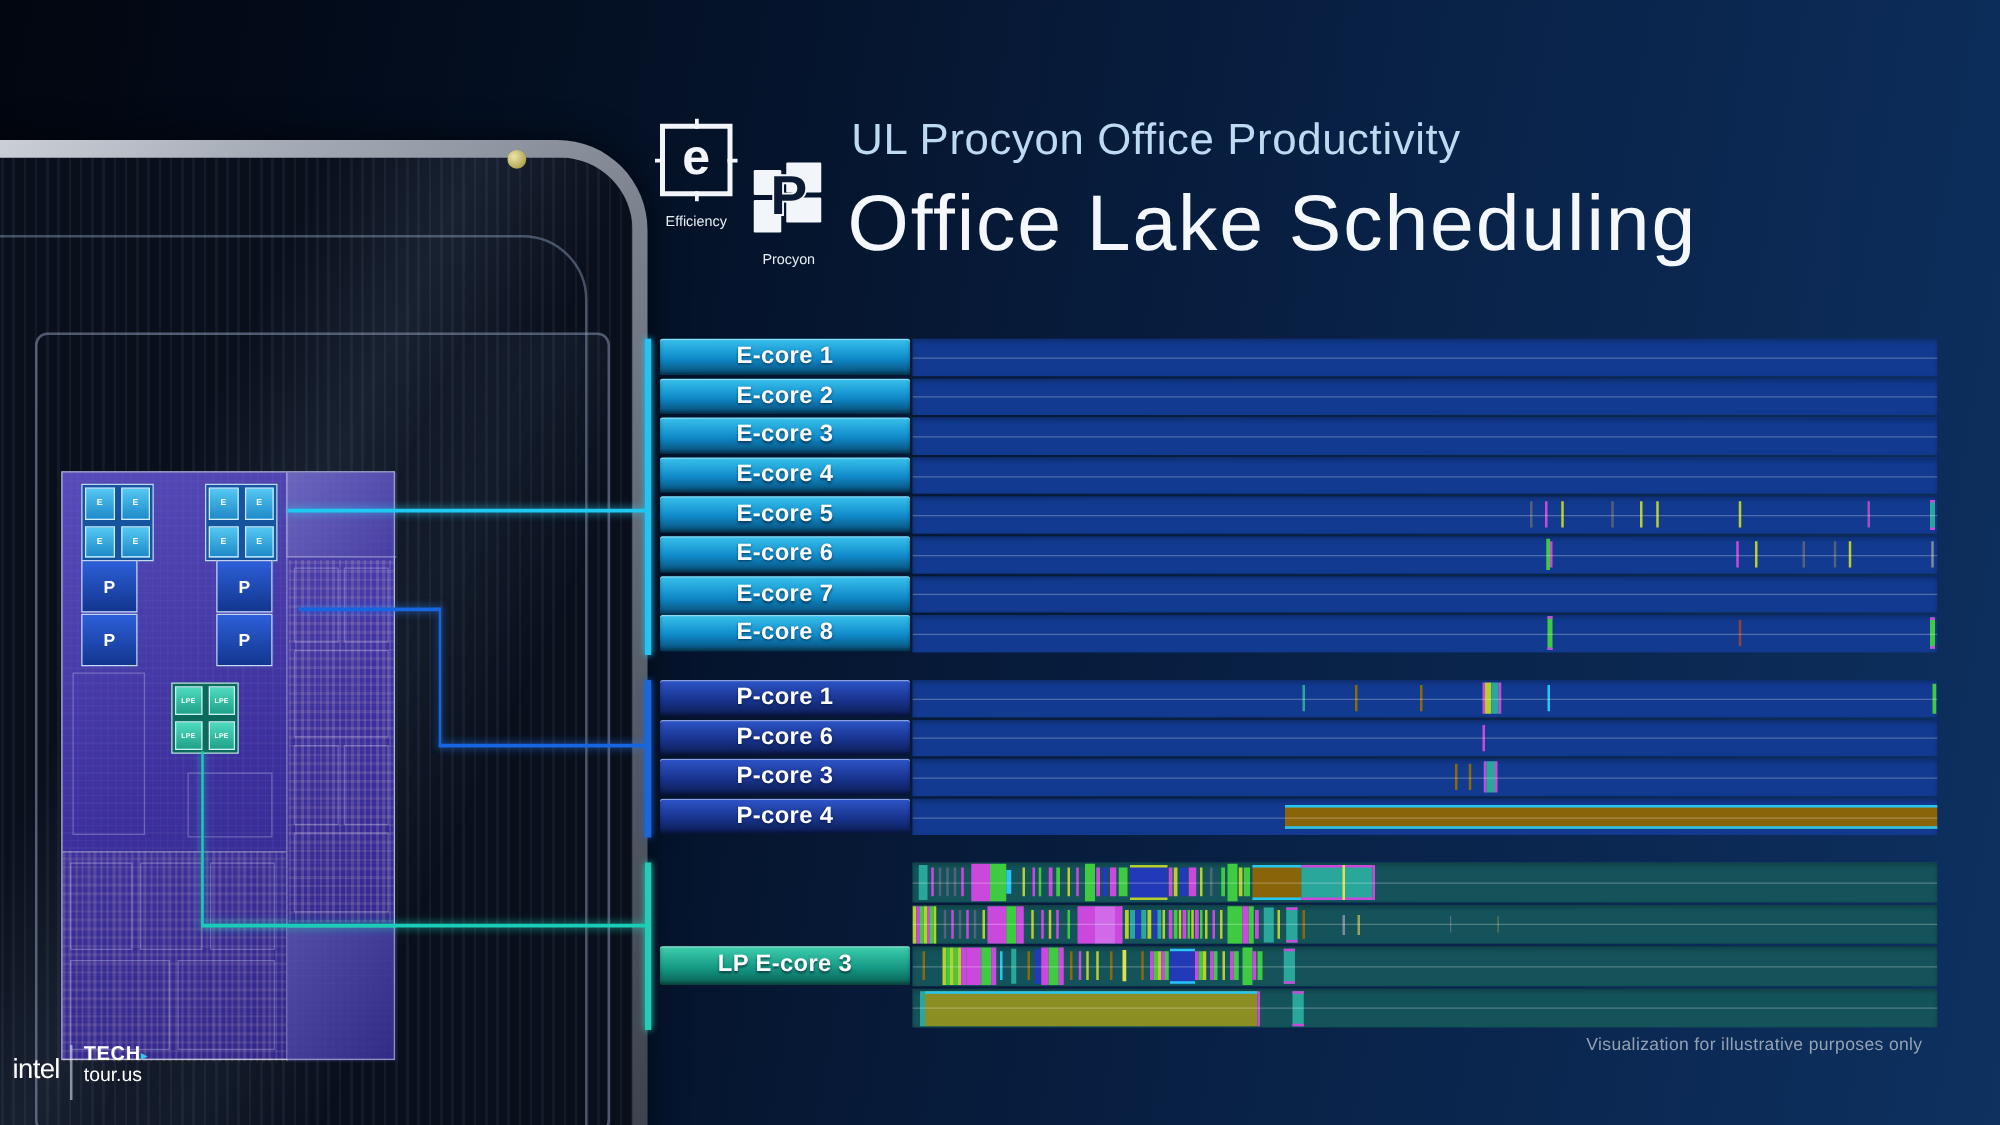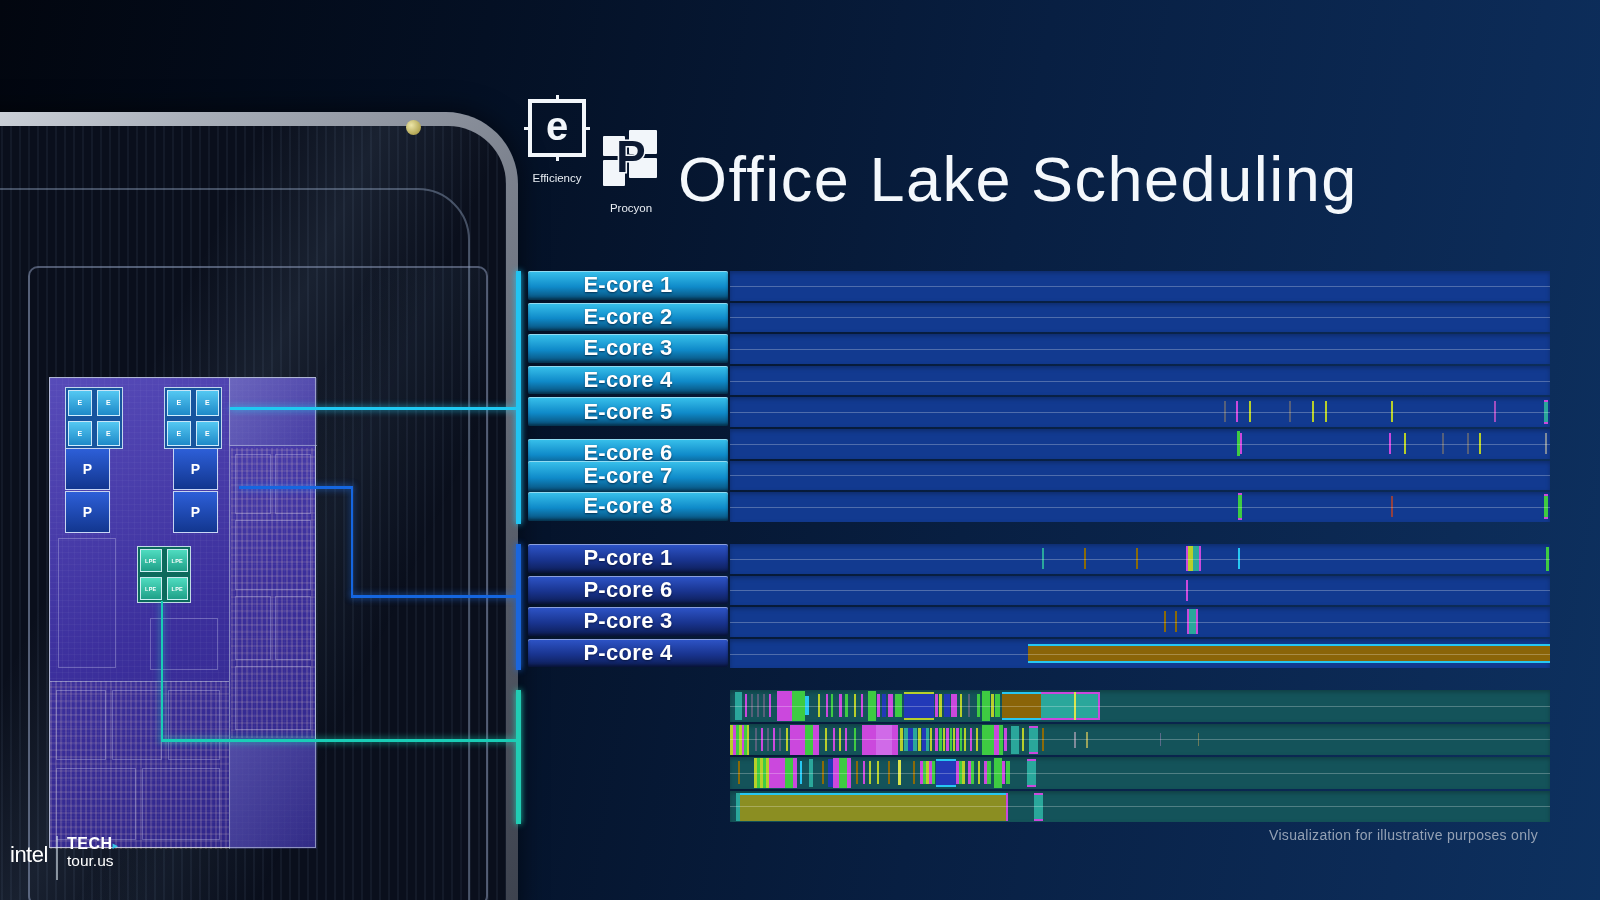--- a/index.html
+++ b/index.html
@@ -81,21 +81,21 @@
   #hyb-p{position:absolute;left:0;top:2px;width:100%;text-align:center;font-size:44px;font-weight:bold;
     color:#0c1a33;-webkit-text-stroke:3px #f2f6fa;paint-order:stroke fill;}
 
   
   #timeline{position:absolute;left:0;top:0;width:1600px;height:900px;}
   .tl-group{position:absolute;left:516px;width:1034px;}
   .tl-accent{position:absolute;left:0;top:0;width:5px;height:100%;}
   .tl-pill{position:absolute;left:12px;width:200px;border-radius:2px;
     display:flex;align-items:center;justify-content:center;
     box-shadow:inset 0 1px 0 rgba(255,255,255,.45),inset 0 -2px 3px rgba(0,0,0,.35);}
-  .tl-pill span{color:#fff;font-size:22px;font-weight:bold;letter-spacing:.3px;
+  .tl-pill span{color:#fff;font-size:19px;font-weight:bold;letter-spacing:.3px;
     text-shadow:0 1px 2px rgba(0,10,30,.6);}
   .tl-track{position:absolute;left:214px;width:820px;overflow:hidden;
     box-shadow:inset 0 2px 4px rgba(0,0,0,.25);}
   .tl-track::after{content:"";position:absolute;left:0;right:0;top:50%;height:1px;
     background:rgba(255,255,255,.26);}
   .seg{position:absolute;}
 
   
   #caption{position:absolute;right:62px;top:827px;font-size:14px;color:#94a1b4;letter-spacing:.3px;}
   #intel-logo{position:absolute;left:10px;top:842px;color:#fff;font-size:22px;
@@ -182,20 +182,21 @@
 
   <div id="hyb-box">
     <div class="hyb-block" style="left:0;top:6px;width:22px;height:20px;"></div>
     <div class="hyb-block" style="left:26px;top:0;width:28px;height:24px;"></div>
     <div class="hyb-block" style="left:0;top:30px;width:22px;height:26px;"></div>
     <div class="hyb-block" style="left:26px;top:28px;width:28px;height:20px;"></div>
     <div id="hyb-p">P</div>
   </div>
   <div class="badge-label" style="left:581px;top:202px;">Procyon</div>
 
+  <div id="kicker">UL Procyon Office Productivity</div>
   <div id="main-title">Office Lake Scheduling</div>
 
   <div id="timeline">
       <div class="tl-group" style="top: 271px; height: 252.8px;">
         <div class="tl-accent" style="background: rgb(34, 196, 242); box-shadow: rgb(34, 196, 242) 0px 0px 6px;"></div>
         <div class="tl-pill" style="top: 0px; height: 28.6px; background: linear-gradient(rgb(57, 194, 236) 0%, rgb(15, 138, 201) 55%, rgb(8, 74, 114) 100%);">
           <span>E-core 1</span>
         </div>
         <div class="tl-track" style="top: 0px; height: 29.6px; background: rgb(18, 58, 144);"></div>
         <div class="tl-pill" style="top: 31.6px; height: 28.6px; background: linear-gradient(rgb(57, 194, 236) 0%, rgb(15, 138, 201) 55%, rgb(8, 74, 114) 100%);">
@@ -217,21 +218,21 @@
           <div class="seg" style="left: 494px; width: 2px; height: 21px; top: 4px; background: rgb(86, 96, 122);"></div>
           <div class="seg" style="left: 506px; width: 2px; height: 21px; top: 4px; background: rgb(203, 72, 221);"></div>
           <div class="seg" style="left: 519px; width: 2px; height: 21px; top: 4px; background: rgb(183, 207, 42);"></div>
           <div class="seg" style="left: 559px; width: 2px; height: 21px; top: 4px; background: rgb(86, 96, 122);"></div>
           <div class="seg" style="left: 582px; width: 2px; height: 21px; top: 4px; background: rgb(183, 207, 42);"></div>
           <div class="seg" style="left: 595px; width: 2px; height: 21px; top: 4px; background: rgb(183, 207, 42);"></div>
           <div class="seg" style="left: 661px; width: 2px; height: 21px; top: 4px; background: rgb(183, 207, 42);"></div>
           <div class="seg" style="left: 764px; width: 2px; height: 21px; top: 4px; background: rgb(160, 79, 192);"></div>
           <div class="seg" style="left: 814px; width: 4px; height: 24px; top: 3px; background: rgb(42, 167, 155); border-top: 2px solid rgb(203, 72, 221); border-bottom: 2px solid rgb(203, 72, 221);"></div>
         </div>
-        <div class="tl-pill" style="top: 168px; height: 28.6px; background: linear-gradient(rgb(57, 194, 236) 0%, rgb(15, 138, 201) 55%, rgb(8, 74, 114) 100%);">
+        <div class="tl-pill" style="top: 158px; height: 28.6px; background: linear-gradient(rgb(57, 194, 236) 0%, rgb(15, 138, 201) 55%, rgb(8, 74, 114) 100%);">
           <span>E-core 6</span>
         </div>
         <div class="tl-track" style="top: 158px; height: 29.6px; background: rgb(18, 58, 144);">
           <div class="seg" style="left: 507px; width: 3px; height: 25px; top: 2px; background: rgb(62, 203, 66);"></div>
           <div class="seg" style="left: 510px; width: 2px; height: 21px; top: 4px; background: rgb(203, 72, 221);"></div>
           <div class="seg" style="left: 659px; width: 2px; height: 21px; top: 4px; background: rgb(203, 72, 221);"></div>
           <div class="seg" style="left: 674px; width: 2px; height: 21px; top: 4px; background: rgb(183, 207, 42);"></div>
           <div class="seg" style="left: 712px; width: 2px; height: 21px; top: 4px; background: rgb(86, 96, 122);"></div>
           <div class="seg" style="left: 737px; width: 2px; height: 21px; top: 4px; background: rgb(86, 96, 122);"></div>
           <div class="seg" style="left: 749px; width: 2px; height: 21px; top: 4px; background: rgb(183, 207, 42);"></div>
@@ -379,20 +380,23 @@
           <div class="seg" style="left: 274px; width: 3px; height: 23px; top: 4px; background: rgb(203, 72, 221);"></div>
           <div class="seg" style="left: 281px; width: 8px; height: 28px; top: 2px; background: rgb(42, 167, 155);"></div>
           <div class="seg" style="left: 292px; width: 2px; height: 23px; top: 4px; background: rgb(183, 207, 42);"></div>
           <div class="seg" style="left: 299px; width: 9px; height: 28px; top: 2px; background: rgb(42, 167, 155); border-top: 2px solid rgb(203, 72, 221); border-bottom: 2px solid rgb(203, 72, 221);"></div>
           <div class="seg" style="left: 312px; width: 2px; height: 23px; top: 4px; background: rgb(138, 106, 8);"></div>
           <div class="seg" style="left: 344px; width: 2px; height: 16px; top: 8px; background: rgb(127, 138, 154);"></div>
           <div class="seg" style="left: 356px; width: 2px; height: 16px; top: 8px; background: rgb(154, 163, 90);"></div>
           <div class="seg" style="left: 430px; width: 1px; height: 13px; top: 9px; background: rgb(90, 106, 138);"></div>
           <div class="seg" style="left: 468px; width: 1px; height: 13px; top: 9px; background: rgb(106, 122, 90);"></div>
         </div>
+        <div class="tl-pill" style="top: 67px; height: 30.5px; background: linear-gradient(rgb(63, 207, 174) 0%, rgb(21, 154, 133) 55%, rgb(10, 95, 85) 100%);">
+          <span>LP E-core 3</span>
+        </div>
         <div class="tl-track" style="top: 67px; height: 31.5px; background: rgb(20, 83, 90);">
           <div class="seg" style="left: 8px; width: 2px; height: 23px; top: 4px; background: rgb(138, 106, 8);"></div>
           <div class="seg" style="left: 24px; width: 3px; height: 30px; top: 1px; background: rgb(183, 207, 42);"></div>
           <div class="seg" style="left: 27px; width: 3px; height: 30px; top: 1px; background: rgb(62, 203, 66);"></div>
           <div class="seg" style="left: 30px; width: 3px; height: 30px; top: 1px; background: rgb(183, 207, 42);"></div>
           <div class="seg" style="left: 33px; width: 3px; height: 30px; top: 1px; background: rgb(62, 203, 66);"></div>
           <div class="seg" style="left: 36px; width: 3px; height: 30px; top: 1px; background: rgb(183, 207, 42);"></div>
           <div class="seg" style="left: 39px; width: 4px; height: 30px; top: 1px; background: rgb(203, 72, 221);"></div>
           <div class="seg" style="left: 43px; width: 12px; height: 30px; top: 1px; background: rgb(203, 72, 221);"></div>
           <div class="seg" style="left: 55px; width: 8px; height: 30px; top: 1px; background: rgb(62, 203, 66);"></div>

